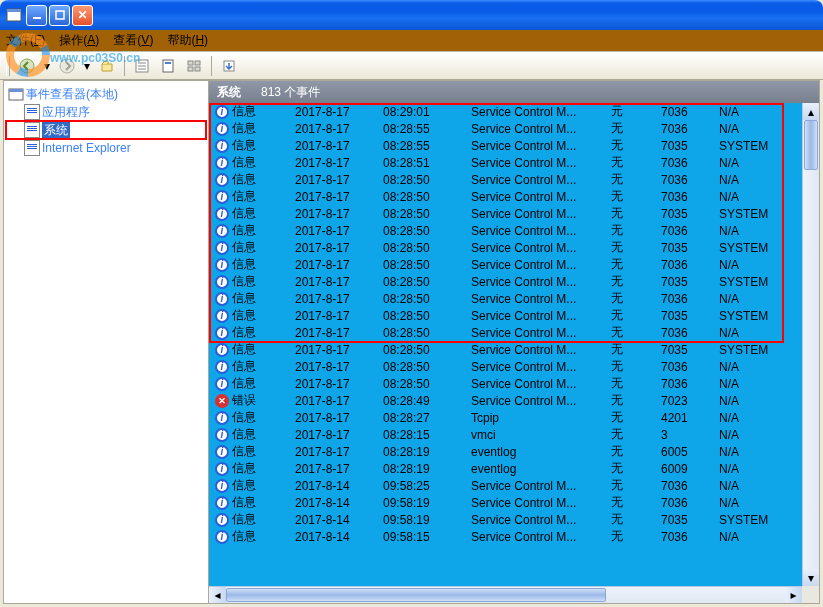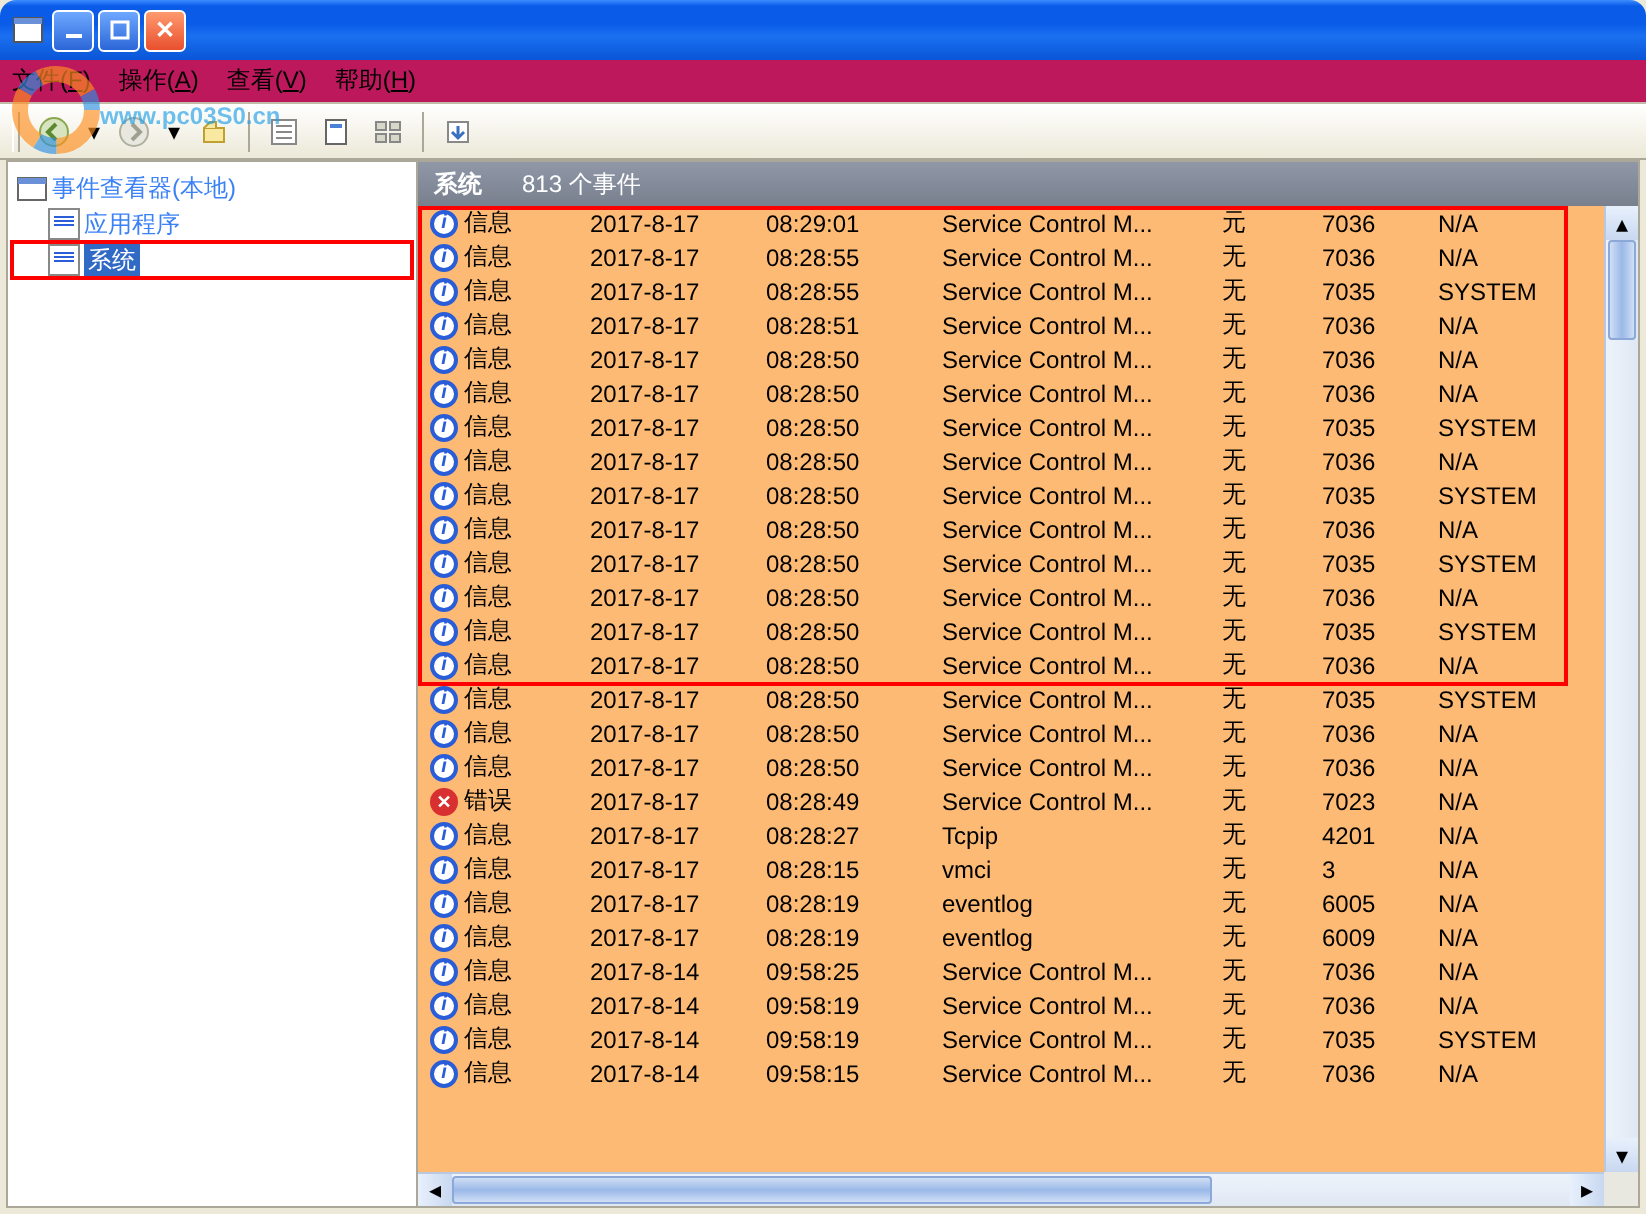--- a/index.html
+++ b/index.html
@@ -8,21 +8,21 @@
 
 .titlebar { height: 30px; background: linear-gradient(to bottom, #3b8cff 0%, #0a5ce8 10%, #0a5ce8 40%, #1a70f0 60%, #0a55d8 100%); display: flex; align-items: center; padding: 0 3px 0 6px; border-radius: 8px 8px 0 0; }
 .titlebar .app-icon { width: 16px; height: 16px; margin-right: 4px; }
 .titlebar .title-text { color: #fff; font-weight: bold; flex: 1; font-size: 13px; }
 .titlebar .win-btns { display: flex; gap: 2px; }
 .titlebar .win-btn { width: 21px; height: 21px; border-radius: 3px; display: flex; align-items: center; justify-content: center; border: 1px solid #fff; cursor: pointer; }
 .win-btn.min, .win-btn.max { background: linear-gradient(to bottom, #6fa8ff, #2a66d8); color:#fff; }
 .win-btn.close { background: linear-gradient(to bottom, #ff9a6f, #e8502e); color:#fff; font-weight:bold; }
 
 
-.menubar { height: 22px; background: #be185d; border-bottom: 1px solid #c0bca8; display: flex; align-items: center; padding-left: 6px; gap: 14px; }
+.menubar { height: 22px; background: #a16207; border-bottom: 1px solid #c0bca8; display: flex; align-items: center; padding-left: 6px; gap: 14px; }
 .menubar span { cursor: pointer; }
 .hotkey { text-decoration: underline; }
 
 
 .toolbar { height: 28px; background: linear-gradient(to bottom, #fff, #ece9d8); border-bottom: 1px solid #aca899; display: flex; align-items: center; padding-left: 6px; gap: 4px; position: relative; }
 .toolbar .grip { width: 4px; height: 20px; border-left: 1px solid #fff; border-right: 1px solid #aca899; margin-right: 2px;}
 .toolbar .tb-btn { width: 22px; height: 22px; display:flex; align-items:center; justify-content:center; cursor:pointer; border: 1px solid transparent; border-radius:3px; }
 .toolbar .sep { width:1px; height:20px; background:#aca899; margin: 0 2px;}
 .toolbar .tb-drop { width:10px; display:flex; align-items:center; justify-content:center; }
 
@@ -50,21 +50,21 @@
 .list-header { height:20px; background: linear-gradient(to bottom,#fefefe,#ece9d8); border-bottom: 1px solid #c0bca8; display:flex; }
 .list-header .col { border-right:1px solid #c0bca8; padding:2px 6px; cursor:pointer; overflow:hidden;}
 .col.c-type { width:80px;}
 .col.c-date { width:88px;}
 .col.c-time { width:88px;}
 .col.c-source { width:140px;}
 .col.c-category { width:50px;}
 .col.c-event { width:58px;}
 .col.c-user { flex:1;}
 
-.list-body { flex:1; overflow:hidden; position:relative; background:#fdba74; }
+.list-body { flex:1; overflow:hidden; position:relative; background:#0ea5e9; }
 .list-row { height:17px; display:flex; align-items:center; }
 .list-row .cell { padding:0 6px; overflow:hidden; white-space:nowrap; color:#000;}
 .cell.c-type { width:80px; display:flex; align-items:center; gap:3px;}
 .cell.c-date { width:88px;}
 .cell.c-time { width:88px;}
 .cell.c-source { width:140px;}
 .cell.c-category { width:50px;}
 .cell.c-event { width:58px;}
 .cell.c-user { flex:1;}
 
@@ -193,20 +193,25 @@
         <div class="tree-node">
           <span class="indent1"></span>
           <span class="icon log-icon"></span>
           <span class="label">应用程序</span>
         </div>
         <div class="tree-node selected">
           <span class="indent1"></span>
           <span class="icon log-icon"></span>
           <span class="label">系统</span>
         </div>
+        <div class="tree-node">
+          <span class="indent1"></span>
+          <span class="icon log-icon"></span>
+          <span class="label">Internet Explorer</span>
+        </div>
       </div>
   </div>
 
   <div class="right-pane">
     <div class="right-header">
       <span class="bold">系统</span>
       <span>813 个事件</span>
     </div>
     <div class="list-body">
       <div id="rows">

